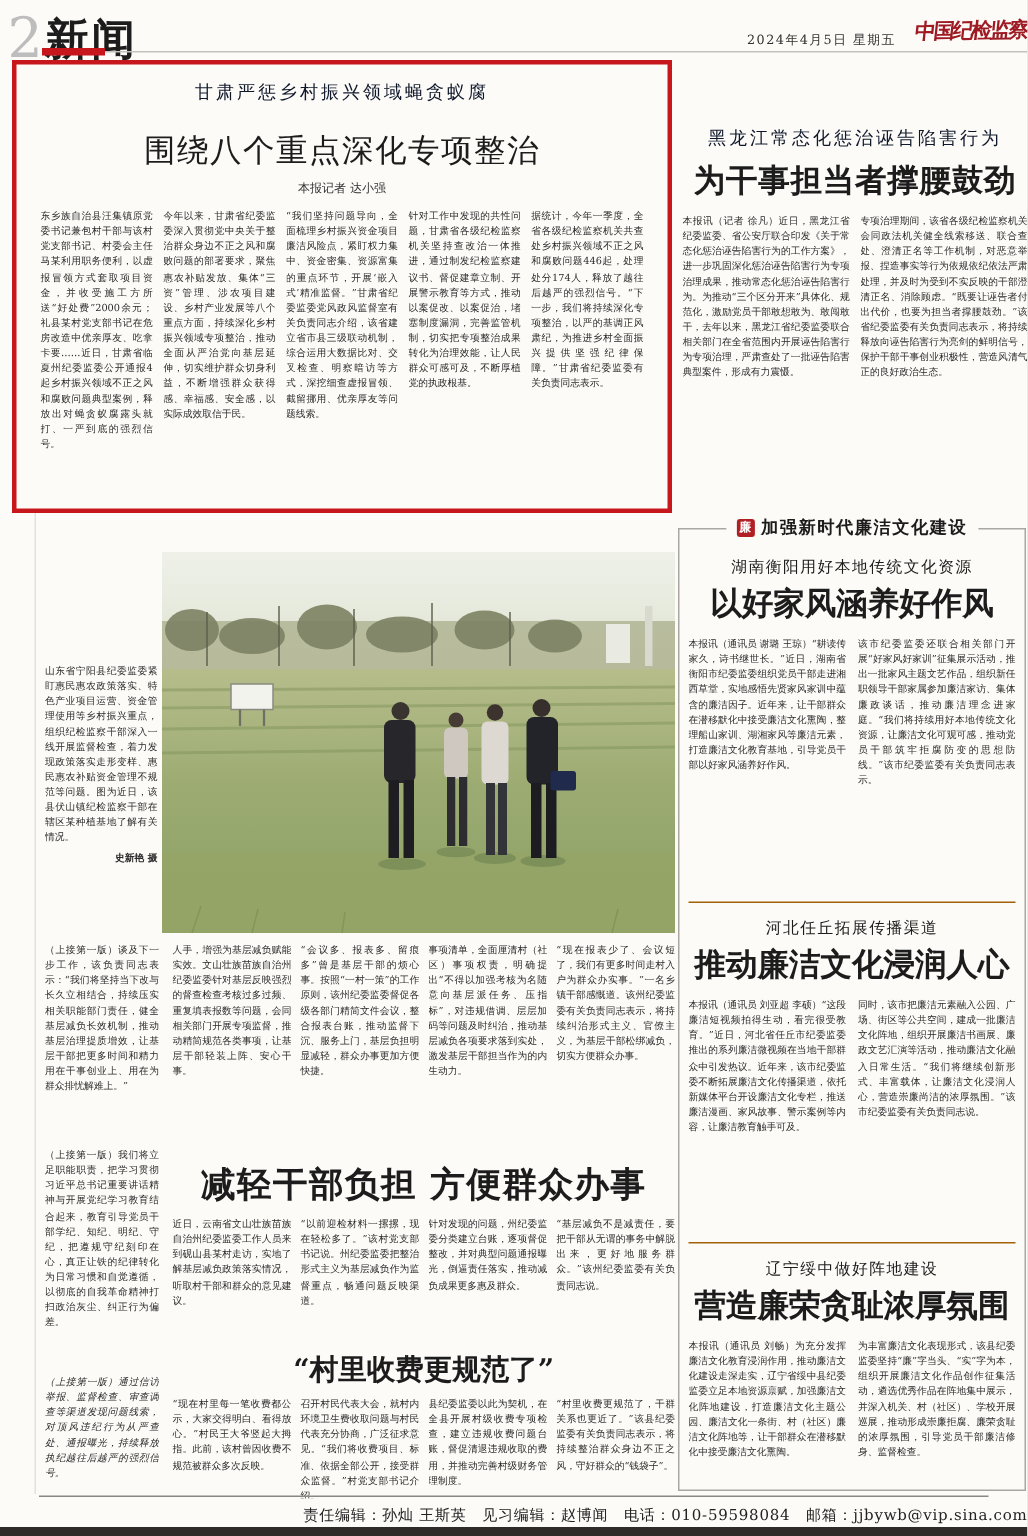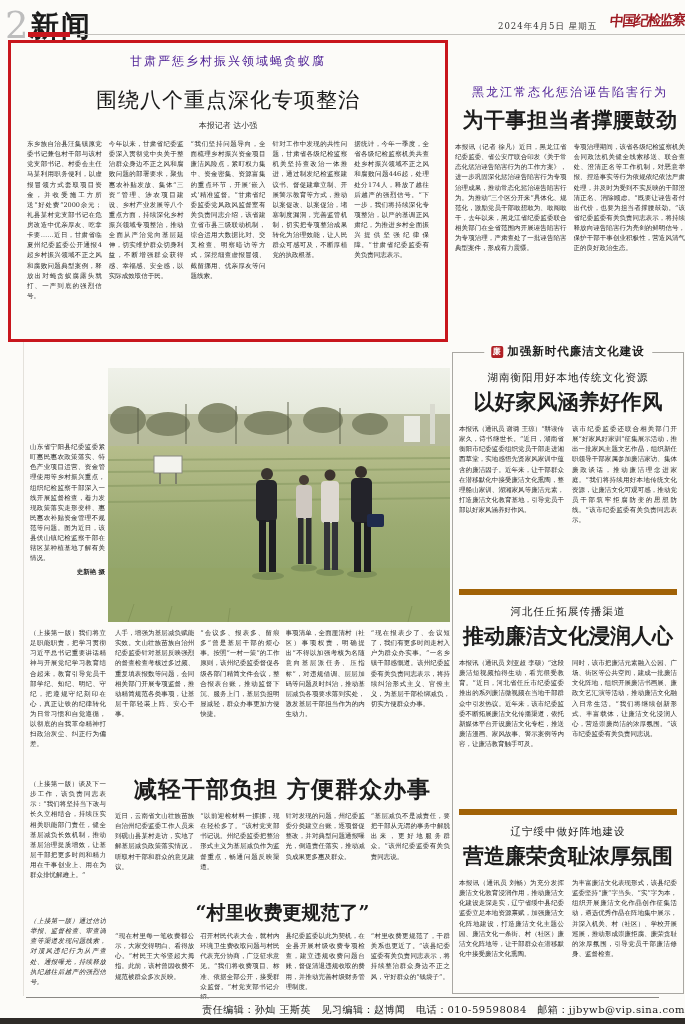--- a/index.html
+++ b/index.html
@@ -13,21 +13,21 @@
   .page-num { position:absolute; left:5px; top:4px; font-size:37px; color:#bdbdbd; font-weight:400; }
   .section-label { position:absolute; left:30px; top:7px; font-size:29px; font-weight:bold; letter-spacing:2px; }
   .header-rule { position:absolute; left:28px; right:0; top:34px; height:1px; background:#c4c2be; }
   .section-redbar { position:absolute; left:28px; top:32px; width:42px; height:5px; background:#c8161d; }
   .date-line { position:absolute; left:498px; top:21px; font-size:8.5px; color:#333; letter-spacing:1px; }
   .masthead { position:absolute; left:610px; top:12px; width:72px; font-size:14px; font-weight:bold;
               color:#9e1b23; letter-spacing:-1.5px; transform:skewX(-7deg) rotate(-1deg); white-space:nowrap; }
   
   .lead-box { position:absolute; left:8px; top:40px; width:440px; height:302px;
               border:3px solid #c8161d; background:#fcfbf8; padding:10px 16px 8px; }
-  .kicker { text-align:center; font-size:12px; letter-spacing:2px; color:#4c1d95;font-family:Liberation Mono, monospace; }
+  .kicker { text-align:center; font-size:12px; letter-spacing:2px; color:#0f172a;font-family:Liberation Mono, monospace; }
   .lead-headline { text-align:center; font-size:21px; font-weight:normal; letter-spacing:1px; margin-top:16px; }
   .byline { text-align:center; font-size:8px; margin-top:6px; color:#333; }
   .small { font-size:6.5px; line-height:1.56; text-align:justify; color:#2a2a2a; }
   .cols { display:flex; gap:7px; margin-top:8px; }
   .cols > div { flex:1; overflow:hidden; }
   .lead-cols > div { height:190px; }
   
   .photo { position:absolute; left:108px; top:368px; width:342px; height:254px; overflow:hidden; background:#aab584; }
   .photo svg { display:block; width:100%; height:100%; }
   .caption { position:absolute; left:30px; top:442px; width:75px; height:160px; overflow:hidden; }
@@ -38,21 +38,21 @@
   .right-article .cols > div { height:198px; }
   
   .section-box { position:absolute; left:452px; top:352px; width:232px; height:642px;
                  border:1px solid #a9a7a2; padding:12px 6px 6px; }
   .section-box-title { position:absolute; top:-9px; left:50%; transform:translateX(-50%);
                        background:#fcfbf8; padding:0 7px; font-size:11.5px; font-weight:bold;
                        letter-spacing:1px; display:flex; align-items:center; gap:4px; white-space:nowrap; }
   .section-icon { display:inline-flex; align-items:center; justify-content:center;
                   width:12px; height:12px; background:#b01f24; color:#fff; font-size:8px; border-radius:2px; }
   .boxed-article { margin-top:6px; }
-  .boxed-article + .boxed-article { margin-top:13px; border-top:6px solid #a16207; padding-top:10px; }
+  .boxed-article + .boxed-article { margin-top:25px; border-top:1px solid #a16207; padding-top:10px; }
   .boxed-kicker { text-align:center; font-size:10.5px; letter-spacing:1px; }
   .boxed-headline { text-align:center; font-size:21px; font-weight:bold; margin-top:3px; }
   .boxed-article .cols { gap:8px; }
   .ba1 .cols > div { height:152px; }
   .ba2 .cols > div { height:138px; }
   .ba3 .cols > div { height:124px; }
   
   .cont-strip { position:absolute; left:30px; top:628px; width:76px; height:366px; }
   .cont-block { overflow:hidden; margin-bottom:9px; }
   .cb-a { height:142px; } .cb-b { height:128px; } .cb-c { height:76px;font-style:italic; }
@@ -219,22 +219,22 @@
       <div class="boxed-kicker">辽宁绥中做好阵地建设</div>
       <div class="boxed-headline">营造廉荣贪耻浓厚氛围</div>
       <div class="cols small">
         <div>本报讯（通讯员 刘畅）为充分发挥廉洁文化教育浸润作用，推动廉洁文化建设走深走实，辽宁省绥中县纪委监委立足本地资源禀赋，加强廉洁文化阵地建设，打造廉洁文化主题公园、廉洁文化一条街、村（社区）廉洁文化阵地等，让干部群众在潜移默化中接受廉洁文化熏陶。</div>
         <div>为丰富廉洁文化表现形式，该县纪委监委坚持“廉”字当头、“实”字为本，组织开展廉洁文化作品创作征集活动，遴选优秀作品在阵地集中展示，并深入机关、村（社区）、学校开展巡展，推动形成崇廉拒腐、廉荣贪耻的浓厚氛围，引导党员干部廉洁修身、监督检查。</div>
       </div>
     </div>
   </div>
 
   <div class="cont-strip small">
+    <div class="cont-block cb-b">（上接第一版）谈及下一步工作，该负责同志表示：“我们将坚持当下改与长久立相结合，持续压实相关职能部门责任，健全基层减负长效机制，推动基层治理提质增效，让基层干部把更多时间和精力用在干事创业上、用在为群众排忧解难上。”</div>
     <div class="cont-block cb-a">（上接第一版）我们将立足职能职责，把学习贯彻习近平总书记重要讲话精神与开展党纪学习教育结合起来，教育引导党员干部学纪、知纪、明纪、守纪，把遵规守纪刻印在心，真正让铁的纪律转化为日常习惯和自觉遵循，以彻底的自我革命精神打扫政治灰尘、纠正行为偏差。</div>
-    <div class="cont-block cb-b">（上接第一版）谈及下一步工作，该负责同志表示：“我们将坚持当下改与长久立相结合，持续压实相关职能部门责任，健全基层减负长效机制，推动基层治理提质增效，让基层干部把更多时间和精力用在干事创业上、用在为群众排忧解难上。”</div>
     <div class="cont-block cb-c">（上接第一版）通过信访举报、监督检查、审查调查等渠道发现问题线索，对顶风违纪行为从严查处、通报曝光，持续释放执纪越往后越严的强烈信号。</div>
   </div>
 
   <div class="mid-area">
     <div class="cols mid-cols rowA small">
       <div>人手，增强为基层减负赋能实效。文山壮族苗族自治州纪委监委针对基层反映强烈的督查检查考核过多过频、重复填表报数等问题，会同相关部门开展专项监督，推动精简规范各类事项，让基层干部轻装上阵、安心干事。</div>
       <div>“会议多、报表多、留痕多”曾是基层干部的烦心事。按照“一村一策”的工作原则，该州纪委监委督促各级各部门精简文件会议，整合报表台账，推动监督下沉、服务上门，基层负担明显减轻，群众办事更加方便快捷。</div>
       <div>事项清单，全面厘清村（社区）事项权责，明确提出“不得以加强考核为名随意向基层派任务、压指标”，对违规借调、层层加码等问题及时纠治，推动基层减负各项要求落到实处，激发基层干部担当作为的内生动力。</div>
       <div>“现在报表少了、会议短了，我们有更多时间走村入户为群众办实事。”一名乡镇干部感慨道。该州纪委监委有关负责同志表示，将持续纠治形式主义、官僚主义，为基层干部松绑减负，切实方便群众办事。</div>
     </div>

